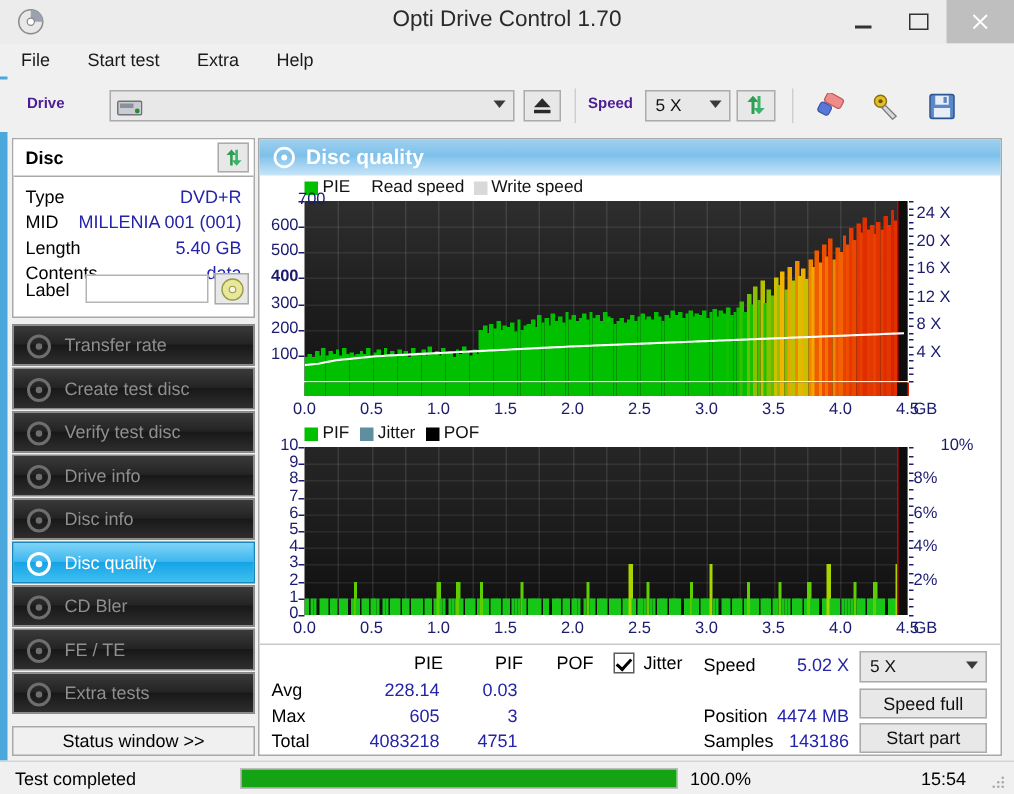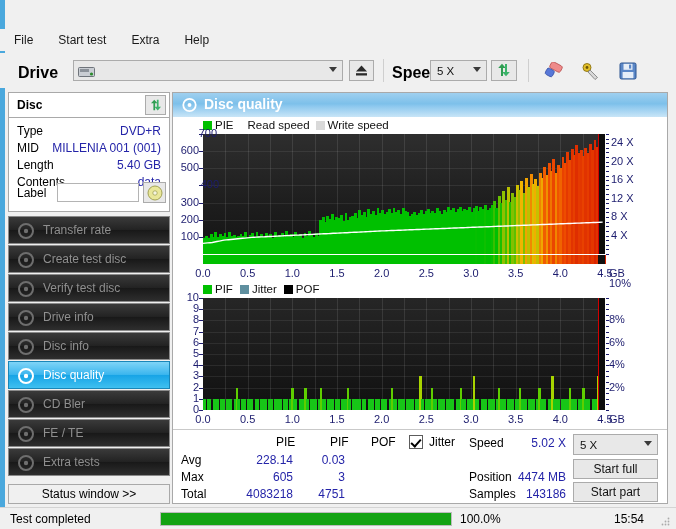--- a/index.html
+++ b/index.html
@@ -42,21 +42,21 @@
     position:absolute;left:0;top:29px;width:676px;height:22px;
     background:#f0f0f0;display:flex;align-items:center;padding-left:12px;
     box-sizing:border-box;
   }
   .menu-item{font-size:12px;color:#1a1a1a;margin-right:21px;padding:2px 2px;}
   
   .toolbar{
     position:absolute;left:0;top:53px;width:676px;height:35px;
     background:#f0f0f0;
   }
-  .tlabel{position:absolute;font-weight:bold;font-size:16px;color:#000000;}
+  .tlabel{position:absolute;font-weight:bold;font-size:10px;color:#4c1d95;}
   .drive-combo{
     position:absolute;left:73px;top:7px;width:270px;height:21px;
     background:#e8e8e8;border:1px solid #ababab;box-sizing:border-box;
     display:flex;align-items:center;
   }
   .drive-combo .dtext{font-size:11.5px;color:#111;margin-left:28px;white-space:nowrap;}
   .drv-ico{position:absolute;left:4px;top:3px;width:16px;height:14px;}
   .caret{
     position:absolute;right:5px;top:6px;width:0;height:0;
     border-left:4px solid transparent;border-right:4px solid transparent;
@@ -180,20 +180,43 @@
   .edge2{position:absolute;left:0;top:0;width:3px;height:529px;background:#e8e8e8;}
 </style>
 </head>
 <body>
 
 <div class="app">
 
   <div class="edge2"></div>
   <div class="edge"></div>
 
+  <div class="titlebar">
+    <span class="tb-icon">
+      <svg width="19" height="19" viewBox="0 0 19 19">
+        <circle cx="9.5" cy="9.5" r="8" fill="#e8e8e8" stroke="#8a8a8a" stroke-width="1"></circle>
+        <path d="M9.5 1.5 A8 8 0 0 1 17.5 9.5 L9.5 9.5 Z" fill="#9aa3ad"></path>
+        <circle cx="9.5" cy="9.5" r="2.4" fill="#fff" stroke="#888" stroke-width="0.8"></circle>
+      </svg>
+    </span>
+    <div class="tb-title">Opti Drive Control 1.70</div>
+    <div class="tb-btns">
+      <div class="tb-btn">
+          <i class="tb-min"></i>
+        </div>
+      <div class="tb-btn">
+          <i class="tb-max"></i>
+        </div>
+      <div class="tb-btn close">
+        <svg width="13" height="13" viewBox="0 0 13 13">
+          <path d="M2 2 L11 11 M11 2 L2 11" stroke="#fff" stroke-width="1.3"></path>
+        </svg>
+      </div>
+    </div>
+  </div>
 
   <div class="menubar">
     <div class="menu-item">File</div>
     <div class="menu-item">Start test</div>
     <div class="menu-item">Extra</div>
     <div class="menu-item">Help</div>
   </div>
 
   <div class="toolbar">
     <div class="tlabel" style="left:18px;top:11px;">Drive</div>
@@ -605,21 +628,21 @@
           <polyline points="0,109.38461538461539 2.3236994219653178,109.15384615384616 4.6473988439306355,108.92307692307692 6.971098265895954,108.6923076923077 9.294797687861271,108.46153846153847 11.61849710982659,108 13.942196531791907,107.53846153846153 16.265895953757227,107.07692307692308 18.589595375722542,106.61538461538461 20.91329479768786,106.15384615384616 23.23699421965318,105.92307692307692 25.560693641618496,105.6923076923077 27.884393063583815,105.46153846153847 30.208092485549134,105.23076923076923 32.53179190751445,105 34.85549132947977,104.76923076923077 37.179190751445084,104.53846153846153 39.50289017341041,104.3076923076923 41.82658959537572,104.07692307692308 44.15028901734104,103.84615384615384 46.47398843930636,103.61538461538461 48.797687861271676,103.38461538461539 51.12138728323699,103.29230769230769 53.445086705202314,103.15384615384616 55.76878612716763,103.01538461538462 58.092485549132945,102.92307692307692 60.41618497109827,102.83076923076922 62.73988439306358,102.6923076923077 65.0635838150289,102.55384615384615 67.38728323699422,102.46153846153845 69.71098265895954,102.36923076923077 72.03468208092485,102.23076923076923 74.35838150289017,102.09230769230768 76.6820809248555,102 79.00578034682081,101.90769230769232 81.32947976878613,101.76923076923077 83.65317919075144,101.63076923076923 85.97687861271676,101.53846153846155 88.30057803468208,101.44615384615385 90.6242774566474,101.3076923076923 92.94797687861272,101.16923076923077 95.27167630057804,101.07692307692308 97.59537572254335,100.98461538461538 99.91907514450867,100.84615384615384 102.24277456647398,100.70769230769231 104.56647398843931,100.61538461538461 106.89017341040463,100.52307692307693 109.21387283236994,100.38461538461539 111.53757225433526,100.24615384615385 113.86127167630057,100.15384615384616 116.18497109826589,100.06153846153846 118.50867052023122,99.92307692307692 120.83236994219654,99.78461538461539 123.15606936416185,99.6923076923077 125.47976878612717,99.6 127.80346820809248,99.46153846153845 130.1271676300578,99.32307692307693 132.4508670520231,99.23076923076923 134.77456647398844,99.13846153846154 137.09826589595374,99 139.42196531791907,98.86153846153846 141.7456647398844,98.76923076923077 144.0693641618497,98.67692307692307 146.39306358381504,98.53846153846155 148.71676300578034,98.4 151.04046242774567,98.3076923076923 153.364161849711,98.21538461538461 155.6878612716763,98.07692307692308 158.01156069364163,97.93846153846154 160.33526011560693,97.84615384615384 162.65895953757226,97.75384615384615 164.98265895953756,97.61538461538461 167.3063583815029,97.47692307692307 169.63005780346822,97.38461538461539 171.95375722543352,97.2923076923077 174.27745664739885,97.15384615384616 176.60115606936415,97.01538461538462 178.92485549132948,96.92307692307692 181.2485549132948,96.83076923076923 183.5722543352601,96.73846153846154 185.89595375722544,96.64615384615385 188.21965317919074,96.55384615384615 190.54335260115607,96.46153846153845 192.86705202312137,96.36923076923077 195.1907514450867,96.27692307692308 197.51445086705203,96.18461538461538 199.83815028901734,96.0923076923077 202.16184971098266,96 204.48554913294797,95.90769230769232 206.8092485549133,95.81538461538462 209.13294797687863,95.72307692307692 211.45664739884393,95.63076923076923 213.78034682080926,95.53846153846155 216.10404624277456,95.44615384615383 218.4277456647399,95.35384615384615 220.7514450867052,95.26153846153846 223.07514450867052,95.16923076923077 225.39884393063585,95.07692307692308 227.72254335260115,94.98461538461538 230.04624277456648,94.8923076923077 232.36994219653178,94.8 234.6936416184971,94.7076923076923 237.01734104046244,94.61538461538461 239.34104046242774,94.52307692307693 241.66473988439307,94.43076923076923 243.98843930635837,94.33846153846154 246.3121387283237,94.24615384615385 248.635838150289,94.15384615384616 250.95953757225433,94.06153846153846 253.28323699421966,93.96923076923076 255.60693641618496,93.87692307692308 257.9306358381503,93.78461538461539 260.2543352601156,93.6923076923077 262.5780346820809,93.6 264.9017341040462,93.50769230769231 267.22543352601156,93.41538461538462 269.5491329479769,93.32307692307693 271.8728323699422,93.23076923076923 274.1965317919075,93.13846153846154 276.5202312138728,93.04615384615386 278.84393063583815,92.95384615384614 281.1676300578035,92.86153846153846 283.4913294797688,92.76923076923077 285.8150289017341,92.67692307692307 288.1387283236994,92.58461538461538 290.46242774566474,92.49230769230769 292.78612716763007,92.4 295.1098265895954,92.3076923076923 297.4335260115607,92.21538461538461 299.757225433526,92.12307692307692 302.08092485549133,92.03076923076924 304.40462427745666,91.93846153846154 306.728323699422,91.84615384615384 309.05202312138726,91.75384615384615 311.3757225433526,91.66153846153847 313.6994219653179,91.56923076923077 316.02312138728325,91.47692307692307 318.3468208092485,91.38461538461539 320.67052023121386,91.2923076923077 322.9942196531792,91.19999999999999 325.3179190751445,91.1076923076923 327.64161849710985,91.01538461538462 329.9653179190751,90.92307692307692 332.28901734104045,90.83076923076922 334.6127167630058,90.73846153846154 336.9364161849711,90.64615384615385 339.26011560693644,90.55384615384615 341.5838150289017,90.46153846153845 343.90751445086704,90.36923076923077 346.23121387283237,90.27692307692308 348.5549132947977,90.18461538461538 350.87861271676303,90.09230769230768 353.2023121387283,90 355.52601156069363,89.90769230769232 357.84971098265896,89.81538461538462 360.1734104046243,89.72307692307692 362.4971098265896,89.63076923076923 364.8208092485549,89.53846153846155 367.1445086705202,89.44615384615385 369.46820809248555,89.35384615384615 371.7919075144509,89.26153846153846 374.11560693641616,89.16923076923078 376.4393063583815,89.07692307692308 378.7630057803468,88.98461538461538 381.08670520231215,88.8923076923077 383.4104046242775,88.80000000000001 385.73410404624275,88.7076923076923 388.0578034682081,88.61538461538461 390.3815028901734,88.52307692307693 392.70520231213874,88.43076923076923 395.02890173410407,88.33846153846153 397.35260115606934,88.24615384615385 399.67630057803467,88.15384615384616 " fill="none" stroke="#ffffff" stroke-width="1.4"></polyline>
         </svg>
       </div>
     <div id="yaxis-pie">
         <div class="axlbl" style="left: 0px; top: 34px; width: 44px;">700</div>
         <div class="tickmark" style="left: 26px; top: 41px;"></div>
         <div class="axlbl" style="left: 0px; top: 51.1429px; width: 26px;">600</div>
         <div class="tickmark" style="left: 26px; top: 58.1429px;"></div>
         <div class="axlbl" style="left: 0px; top: 68.2857px; width: 26px;">500</div>
         <div class="tickmark" style="left: 26px; top: 75.2857px;"></div>
-        <div class="axlbl" style="left: 0px; top: 85.4286px; width: 46px;">400</div>
+        <div class="axlbl" style="left: 0px; top: 85.4286px; width: 26px; font-weight: bold;">400</div>
         <div class="tickmark" style="left: 26px; top: 92.4286px;"></div>
         <div class="axlbl" style="left: 0px; top: 102.571px; width: 26px;">300</div>
         <div class="tickmark" style="left: 26px; top: 109.571px;"></div>
         <div class="axlbl" style="left: 0px; top: 119.714px; width: 26px;">200</div>
         <div class="tickmark" style="left: 26px; top: 126.714px;"></div>
         <div class="axlbl" style="left: 0px; top: 136.857px; width: 26px;">100</div>
         <div class="tickmark" style="left: 26px; top: 143.857px;"></div>
       </div>
     <div id="y2axis-pie">
         <div class="axlbl r" style="left: 438px; top: 43.2308px; width: 34px;">24 X</div>
@@ -1076,21 +1099,21 @@
         <div class="axlbl" style="left: 0px; top: 276.4px; width: 26px;">3</div>
         <div class="tickmark" style="left: 26px; top: 283.4px;"></div>
         <div class="axlbl" style="left: 0px; top: 287.6px; width: 26px;">2</div>
         <div class="tickmark" style="left: 26px; top: 294.6px;"></div>
         <div class="axlbl" style="left: 0px; top: 298.8px; width: 26px;">1</div>
         <div class="tickmark" style="left: 26px; top: 305.8px;"></div>
         <div class="axlbl" style="left: 0px; top: 310px; width: 26px;">0</div>
         <div class="tickmark" style="left: 26px; top: 317px;"></div>
       </div>
     <div id="y2axis-pif">
-        <div class="axlbl r" style="left: 436px; top: 184px; width: 40px;">10%</div>
+        <div class="axlbl r" style="left: 436px; top: 198px; width: 40px; text-align: right;">10%</div>
         <div class="axlbl r" style="left: 436px; top: 220.4px; width: 40px;">8%</div>
         <div class="axlbl r" style="left: 436px; top: 242.8px; width: 40px;">6%</div>
         <div class="axlbl r" style="left: 436px; top: 265.2px; width: 40px;">4%</div>
         <div class="axlbl r" style="left: 436px; top: 287.6px; width: 40px;">2%</div>
         <div class="tickmark sm" style="left: 433px; top: 317px;"></div>
         <div class="tickmark sm" style="left: 433px; top: 311.4px;"></div>
         <div class="tickmark sm" style="left: 433px; top: 305.8px;"></div>
         <div class="tickmark sm" style="left: 433px; top: 300.2px;"></div>
         <div class="tickmark sm" style="left: 433px; top: 294.6px;"></div>
         <div class="tickmark sm" style="left: 433px; top: 289px;"></div>
@@ -1149,21 +1172,21 @@
       <div class="st" style="left:296px;top:40px;">Position</div>
       <div class="sv" style="left:337px;top:40px;width:56px;">4474 MB</div>
 
       <div class="st" style="left:296px;top:57px;">Samples</div>
       <div class="sv" style="left:337px;top:57px;width:56px;">143186</div>
 
       <div class="spd-combo2">
         <span class="dtext">5 X</span>
         <span class="caret"></span>
       </div>
-      <div class="sbtn" style="left:400px;top:29px;width:85px;height:20px;">Start full</div>
+      <div class="sbtn" style="left:400px;top:29px;width:85px;height:20px;">Speed full</div>
       <div class="sbtn" style="left:400px;top:52px;width:85px;height:20px;">Start part</div>
     </div>
   </div>
 
   <div class="statusbar">
     <div class="sb-text">Test completed</div>
     <div class="sb-prog">
       <div class="sb-fill" id="sbfill" style="width: 100%;"></div>
     </div>
     <div class="sb-pct">100.0%</div>

